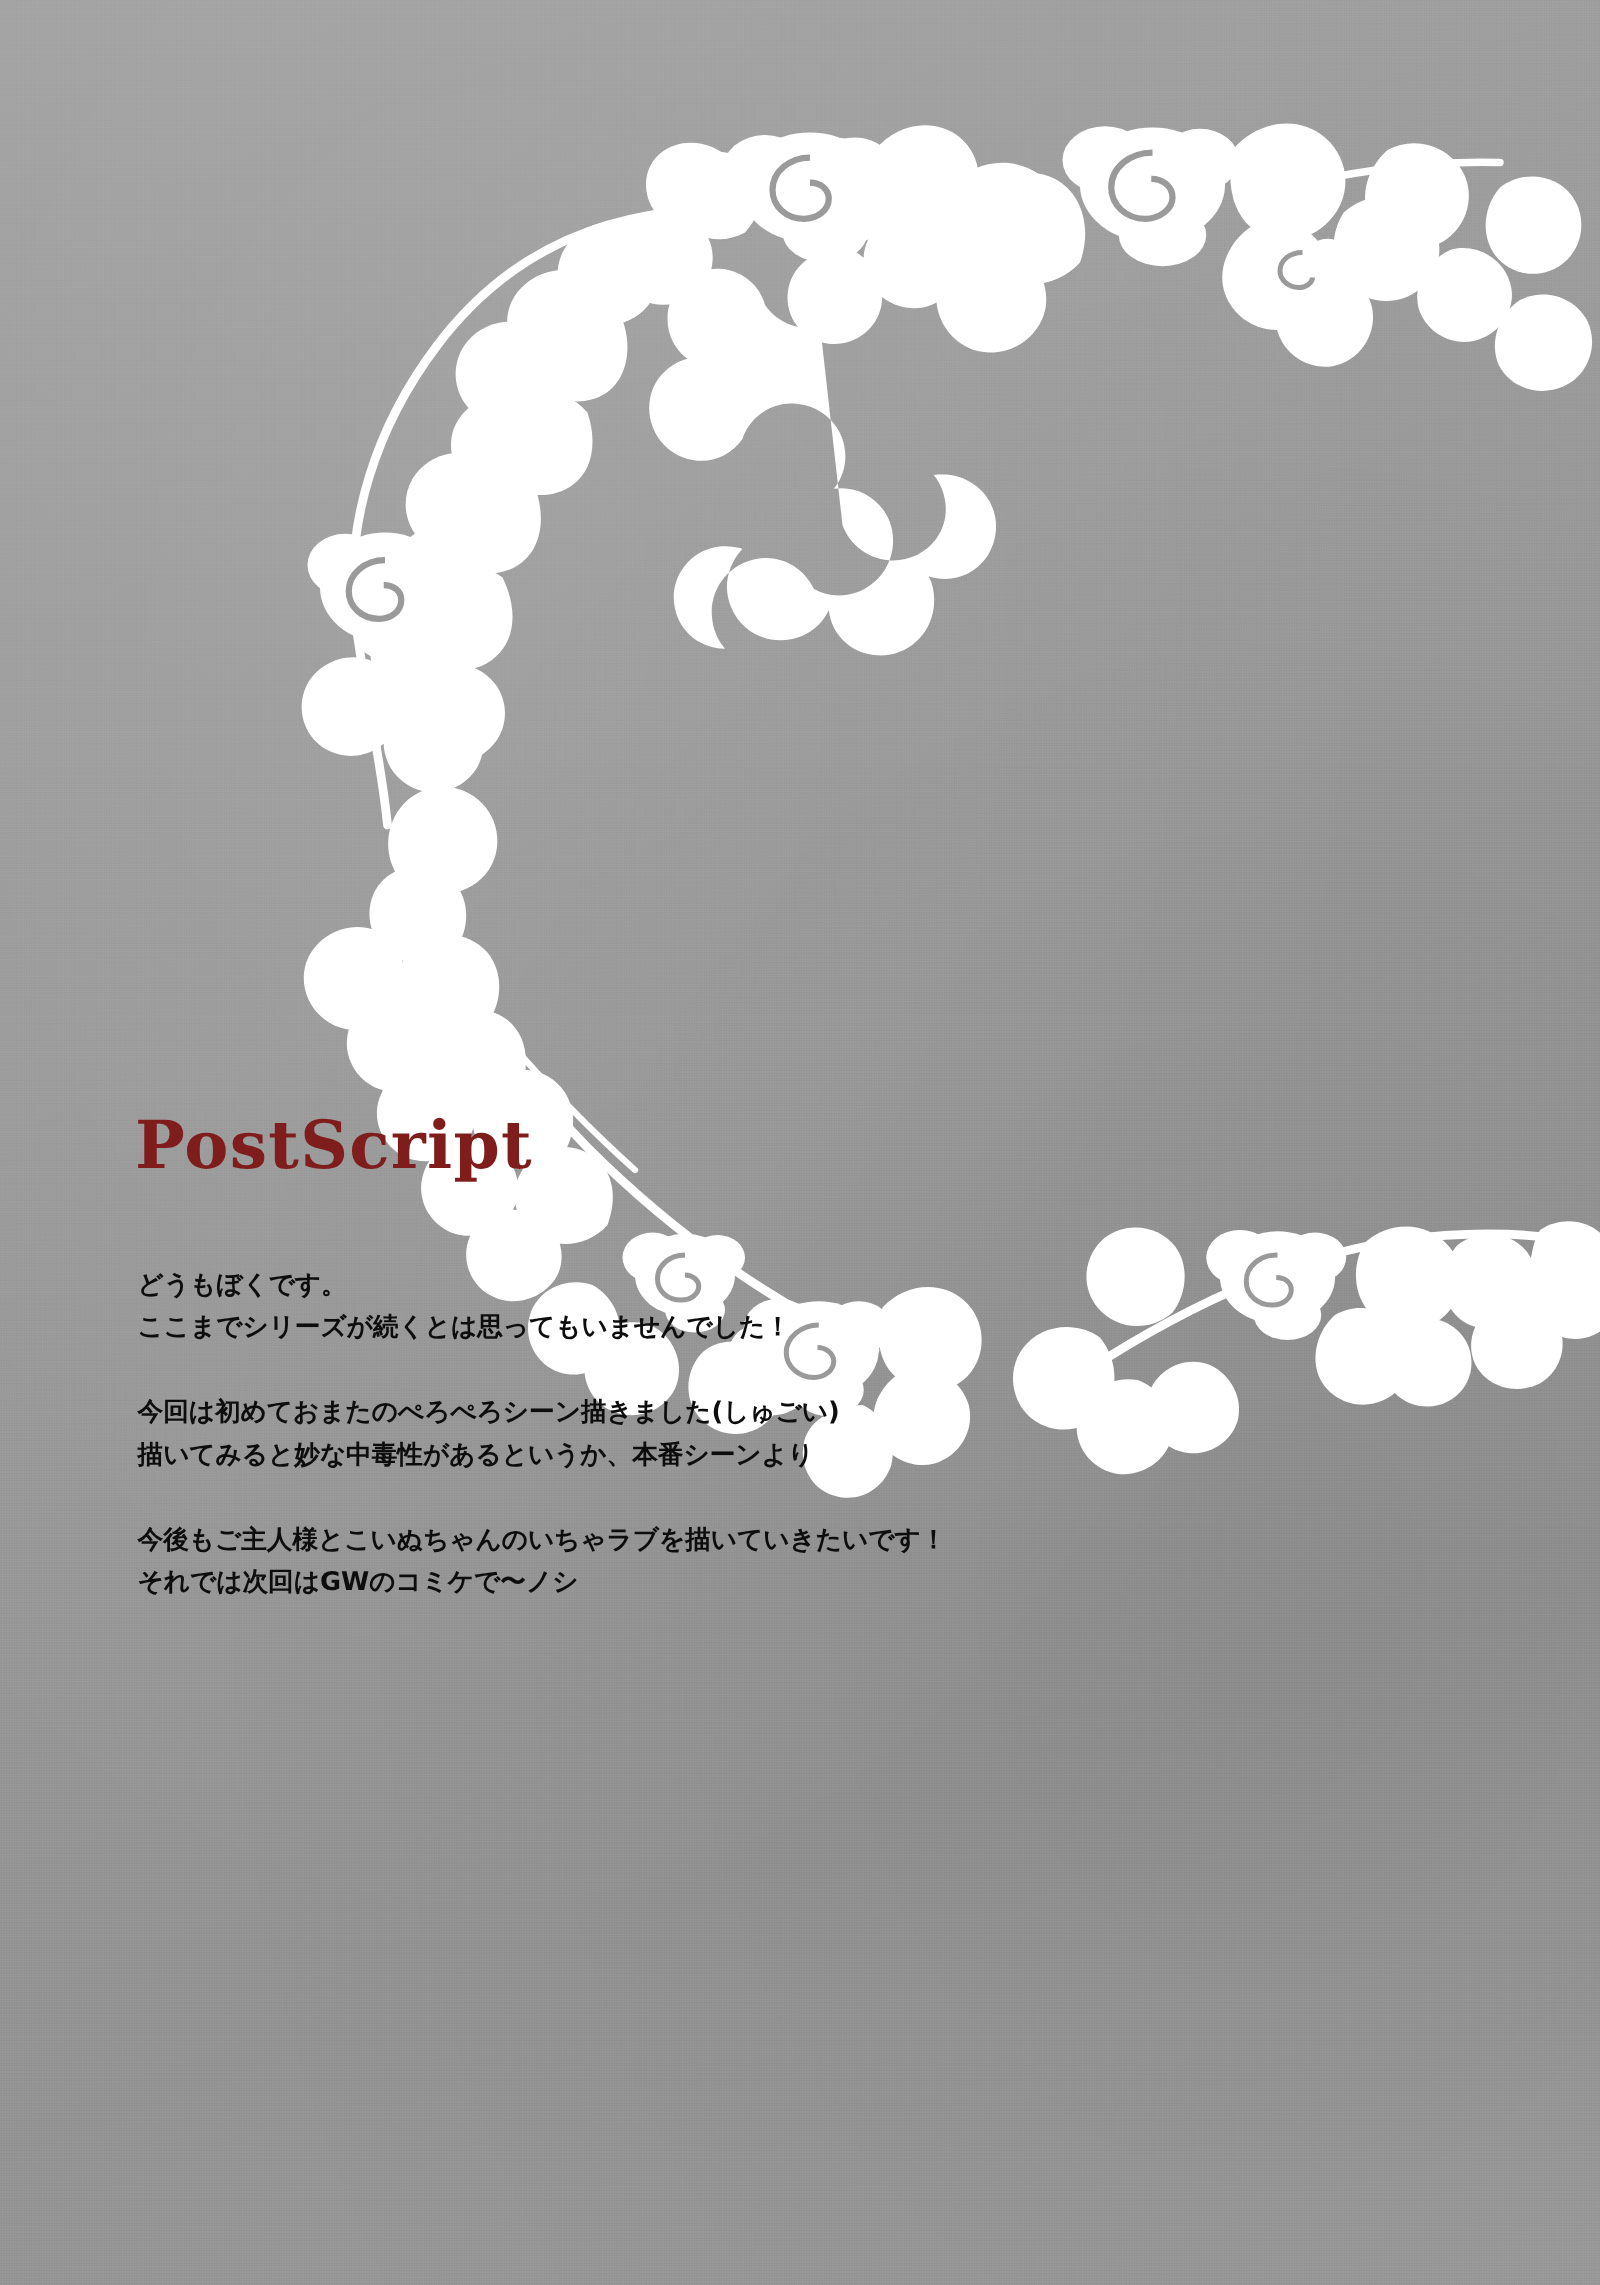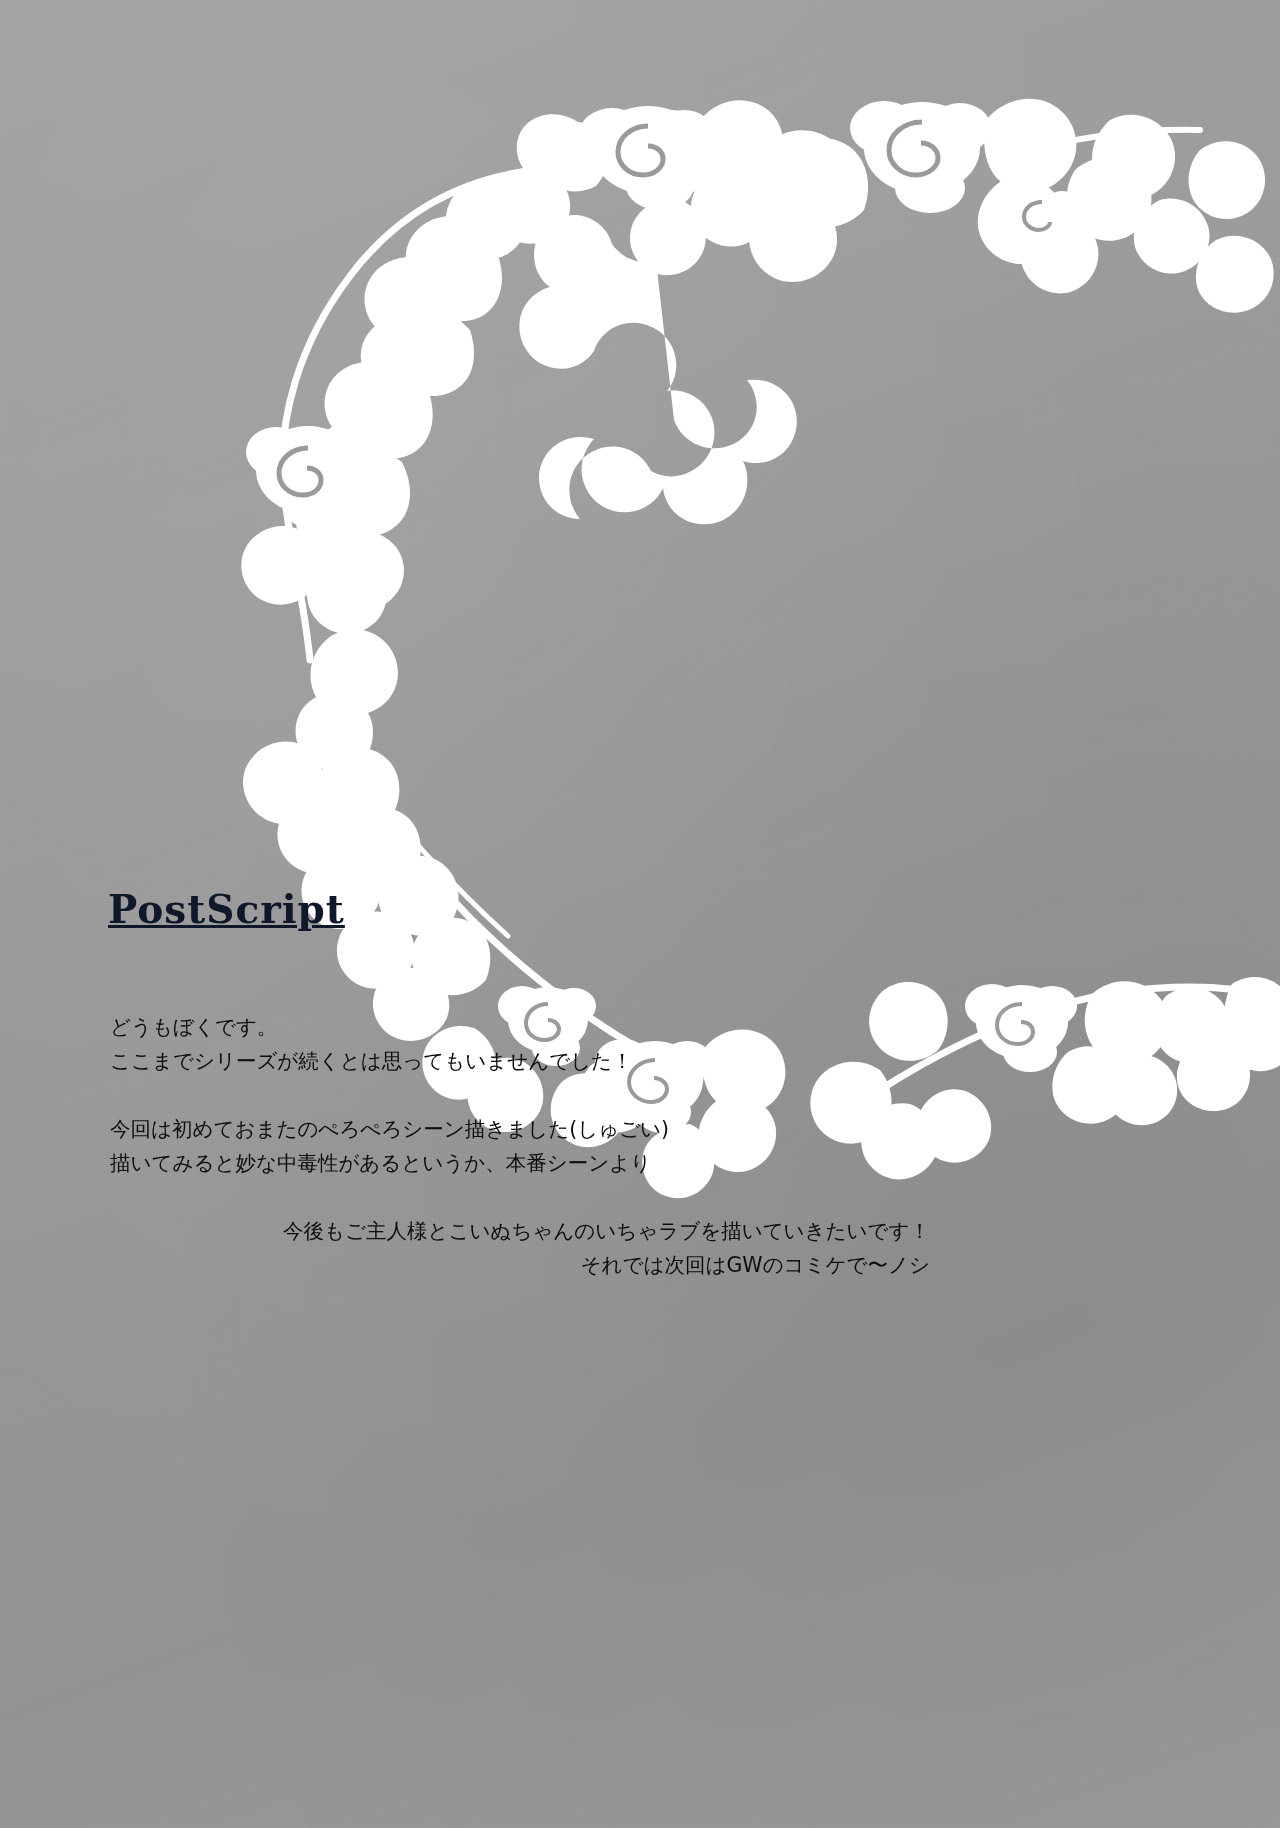--- a/index.html
+++ b/index.html
@@ -41,44 +41,44 @@
     display: block;
     width: 1280px;
     height: 1828px;
   }
   .title {
     position: absolute;
     left: 108px;
     top: 890px;
     font-family: "DejaVu Serif", serif;
     font-weight: bold;
-    font-size: 39px;
+    font-size: 53px;
     letter-spacing: 1px;
-    color: #0f172a;
+    color: #7f1d1d;
     line-height: 1;
     white-space: nowrap;
-    text-decoration: underline;
   }
   .body-text {
     position: absolute;
     left: 110px;
     top: 1010px;
     width: 820px;
     color: #0d0d0d;
     font-size: 20.5px;
     line-height: 34px;
     font-family: "DejaVu Sans", "Liberation Sans", sans-serif;
   }
   .para {
     margin: 0 0 34px 0;
   }
-  .para:last-child { margin-bottom: 12px; text-align: right; }
+  .para:last-child { margin-bottom: 12px; }
   .line {
     display: block;
     white-space: nowrap;
+    font-weight: bold;
   }
 </style>
 </head>
 <body>
 
 <div class="page"></div>
 <div class="noise"></div>
 
 <div class="floral">
   <svg viewBox="0 0 1280 1828" xmlns="http://www.w3.org/2000/svg" aria-hidden="true">

